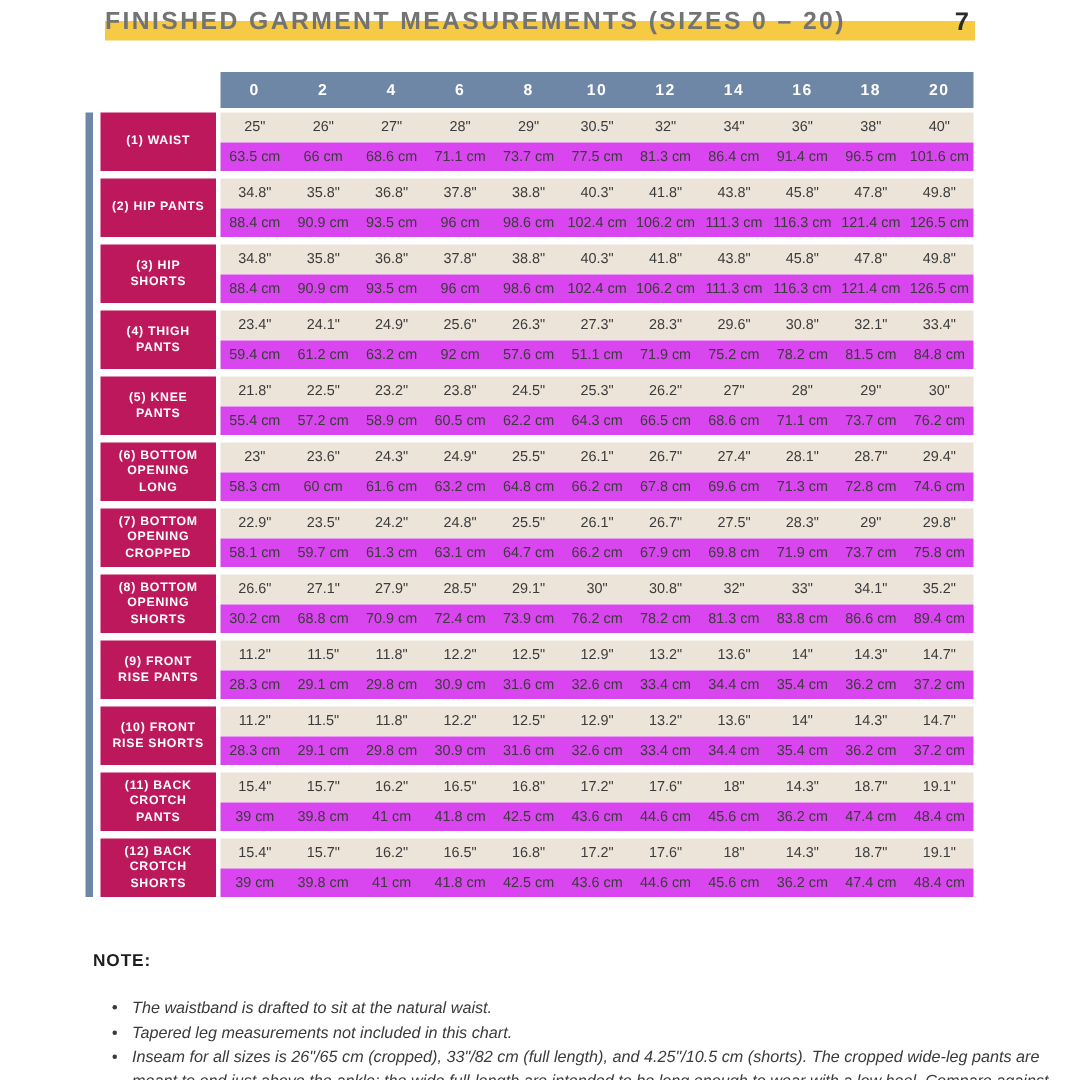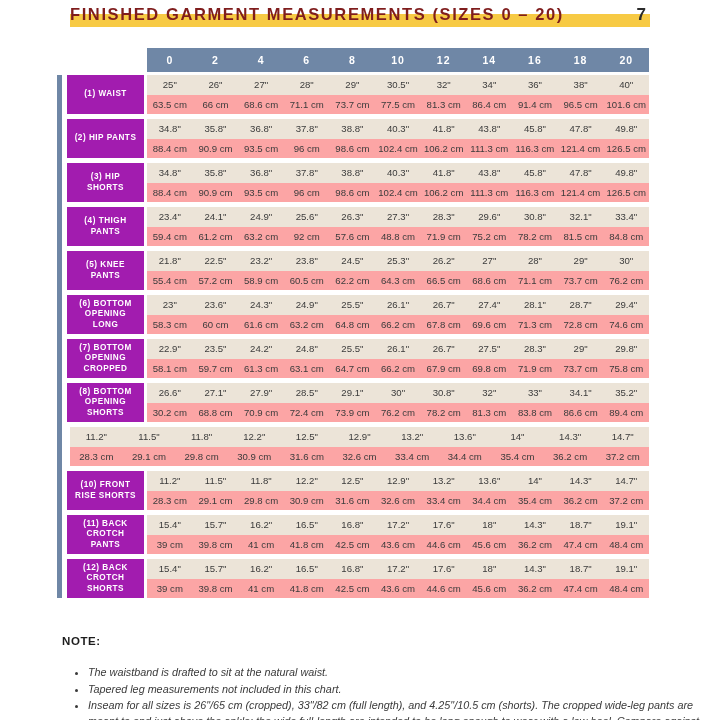--- a/index.html
+++ b/index.html
@@ -5,39 +5,39 @@
   * { margin:0; padding:0; box-sizing:border-box; }
   html,body { width:720px; height:720px; background:#ffffff;
     font-family:"Liberation Sans", sans-serif; }
   .page { position:relative; width:720px; height:720px; background:#fff; overflow:hidden; }
 
   
   .title-wrap { position:absolute; left:70px; top:5px; width:580px; height:26px; }
   .highlight-bar { position:absolute; left:0; top:9px; width:580px; height:13px;
     background:#f7ca44; z-index:0; }
   h1.doc-title { position:relative; z-index:1; font-size:16.5px; font-weight:600;
-    letter-spacing:1.6px; color:#7f1d1d; white-space:nowrap; }
+    letter-spacing:1.6px; color:#737373; white-space:nowrap; }
   .page-number { position:absolute; right:4px; top:0; z-index:1; font-size:17px;
     font-weight:600; color:#2b2b2b; }
 
   
   .mtable { position:absolute; left:57px; top:48px; width:592px; }
   .left-bar { position:absolute; left:0; top:27px; width:5px; height:523px; background:#6f87a6; }
   .header-row { margin-left:90px; height:24px; background:#6f87a6; display:flex; }
   .h-cell { flex:1; display:flex; align-items:center; justify-content:center;
     color:#ffffff; font-size:10.5px; font-weight:700; letter-spacing:1px; }
   .m-row { display:flex; height:39px; margin-top:5px; margin-left:10px; }
   .m-row:first-of-type { margin-top:3px; }
-  .m-label { width:77px; background:#a21caf; color:#fff; display:flex; align-items:center;
+  .m-label { width:77px; background:#be185d; color:#fff; display:flex; align-items:center;
     justify-content:center; text-align:center; font-size:8.2px; font-weight:700;
     letter-spacing:0.5px; line-height:1.3; padding:0 2px; white-space:pre-line; }
   .m-data { flex:1; margin-left:3px; display:flex; flex-direction:column; }
   .m-sub { flex:1; display:flex; }
   .m-sub.inches { background:#ece4d8; }
-  .m-sub.cm { background:#fca5a5; }
+  .m-sub.cm { background:#d946ef; }
   .m-cell { flex:1; display:flex; align-items:center; justify-content:center;
     font-size:9.6px; color:#3b3b3b; white-space:nowrap; }
 
   
   .notes { position:absolute; left:62px; top:635px; width:645px; }
   .notes-heading { font-size:11.5px; font-weight:700; letter-spacing:0.6px; color:#1d1d1d; }
   .notes ul { margin:18px 0 0 0; padding-left:26px; list-style:disc; }
   .notes li { font-style:italic; font-size:10.8px; line-height:15.5px; color:#3a3a3a;
     margin-bottom:1px; }
 </style>
@@ -178,21 +178,21 @@
               <div class="m-cell">30.8"</div>
               <div class="m-cell">32.1"</div>
               <div class="m-cell">33.4"</div>
             </div>
             <div class="m-sub cm">
               <div class="m-cell">59.4 cm</div>
               <div class="m-cell">61.2 cm</div>
               <div class="m-cell">63.2 cm</div>
               <div class="m-cell">92 cm</div>
               <div class="m-cell">57.6 cm</div>
-              <div class="m-cell">48.8 cm</div>
+              <div class="m-cell">51.1 cm</div>
               <div class="m-cell">71.9 cm</div>
               <div class="m-cell">75.2 cm</div>
               <div class="m-cell">78.2 cm</div>
               <div class="m-cell">81.5 cm</div>
               <div class="m-cell">84.8 cm</div>
             </div>
           </div>
         </div>
         <div class="m-row">
           <div class="m-label">(5) KNEE
@@ -319,20 +319,22 @@
               <div class="m-cell">76.2 cm</div>
               <div class="m-cell">78.2 cm</div>
               <div class="m-cell">81.3 cm</div>
               <div class="m-cell">83.8 cm</div>
               <div class="m-cell">86.6 cm</div>
               <div class="m-cell">89.4 cm</div>
             </div>
           </div>
         </div>
         <div class="m-row">
+          <div class="m-label">(9) FRONT
+RISE PANTS</div>
           <div class="m-data">
             <div class="m-sub inches">
               <div class="m-cell">11.2"</div>
               <div class="m-cell">11.5"</div>
               <div class="m-cell">11.8"</div>
               <div class="m-cell">12.2"</div>
               <div class="m-cell">12.5"</div>
               <div class="m-cell">12.9"</div>
               <div class="m-cell">13.2"</div>
               <div class="m-cell">13.6"</div>

